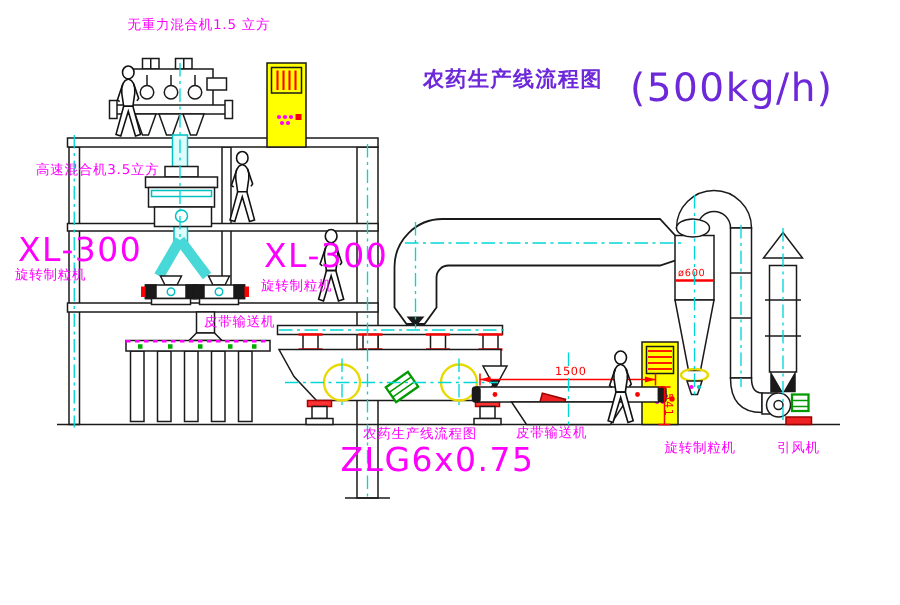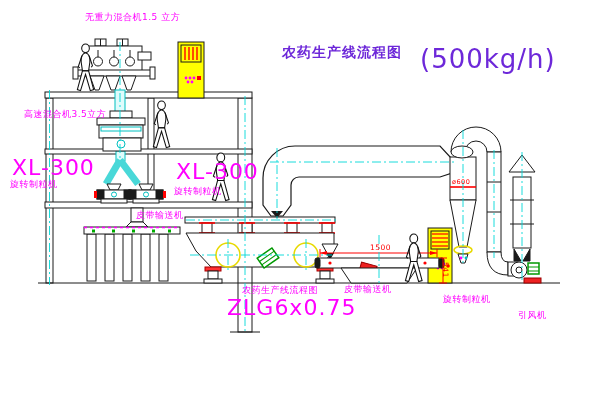--- a/index.html
+++ b/index.html
@@ -322,19 +322,19 @@
   <div class="lbl" style="left:174px;top:187px;">旋转制粒机</div>
 
   <div class="lbl" style="left:136px;top:211px;">皮带输送机</div>
 
   <div class="lbl" style="left:242px;top:286px;">农药生产线流程图</div>
   <div class="lbl model" style="left:227px;top:296px;">ZLG6x0.75</div>
 
   <div class="lbl" style="left:344px;top:285px;">皮带输送机</div>
 
   <div class="lbl" style="left:443px;top:295px;">旋转制粒机</div>
-  <div class="lbl" style="left:518px;top:311px;">引风机</div>
+  <div class="lbl" style="left:518px;top:295px;">引风机</div>
 
   <div class="dim" style="left:370px;top:243px;">1500</div>
   <div class="dim vert" style="left:450px;top:262px;">541</div>
   <div class="dim" style="left:452px;top:178px;font-size:6.5px;text-align:center;">ø600</div>
 
 </div>
 
 </body></html>

